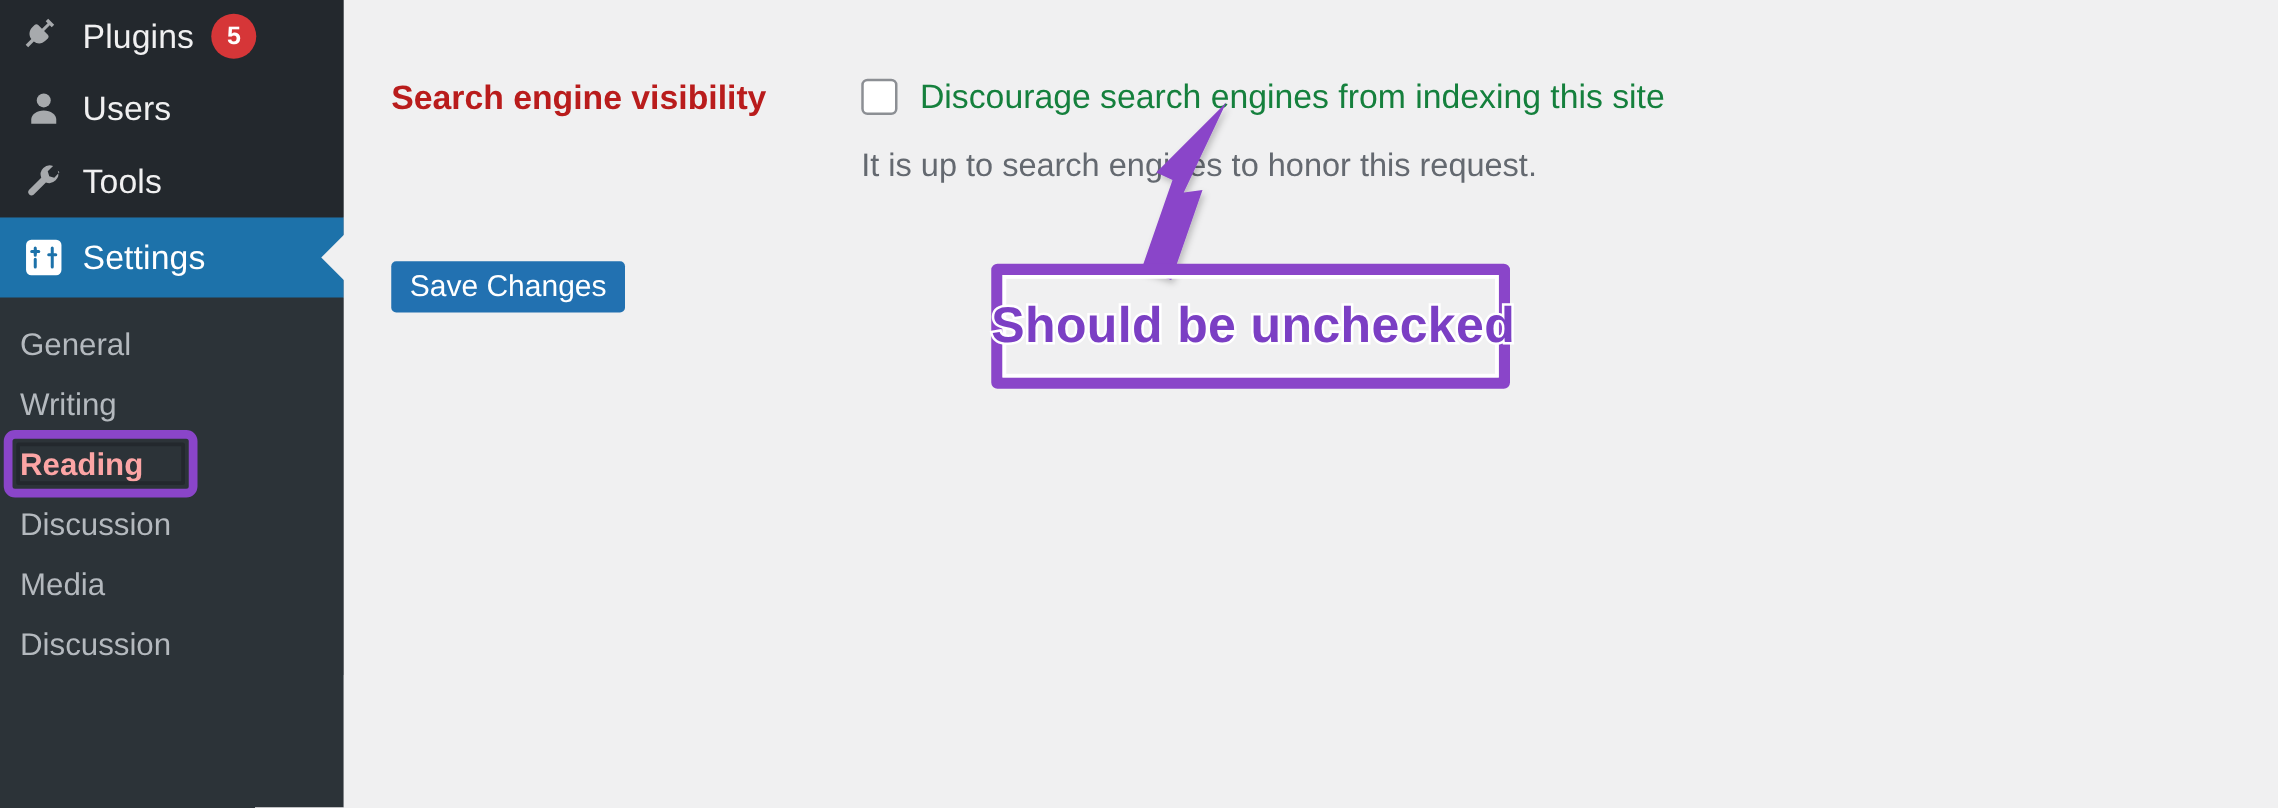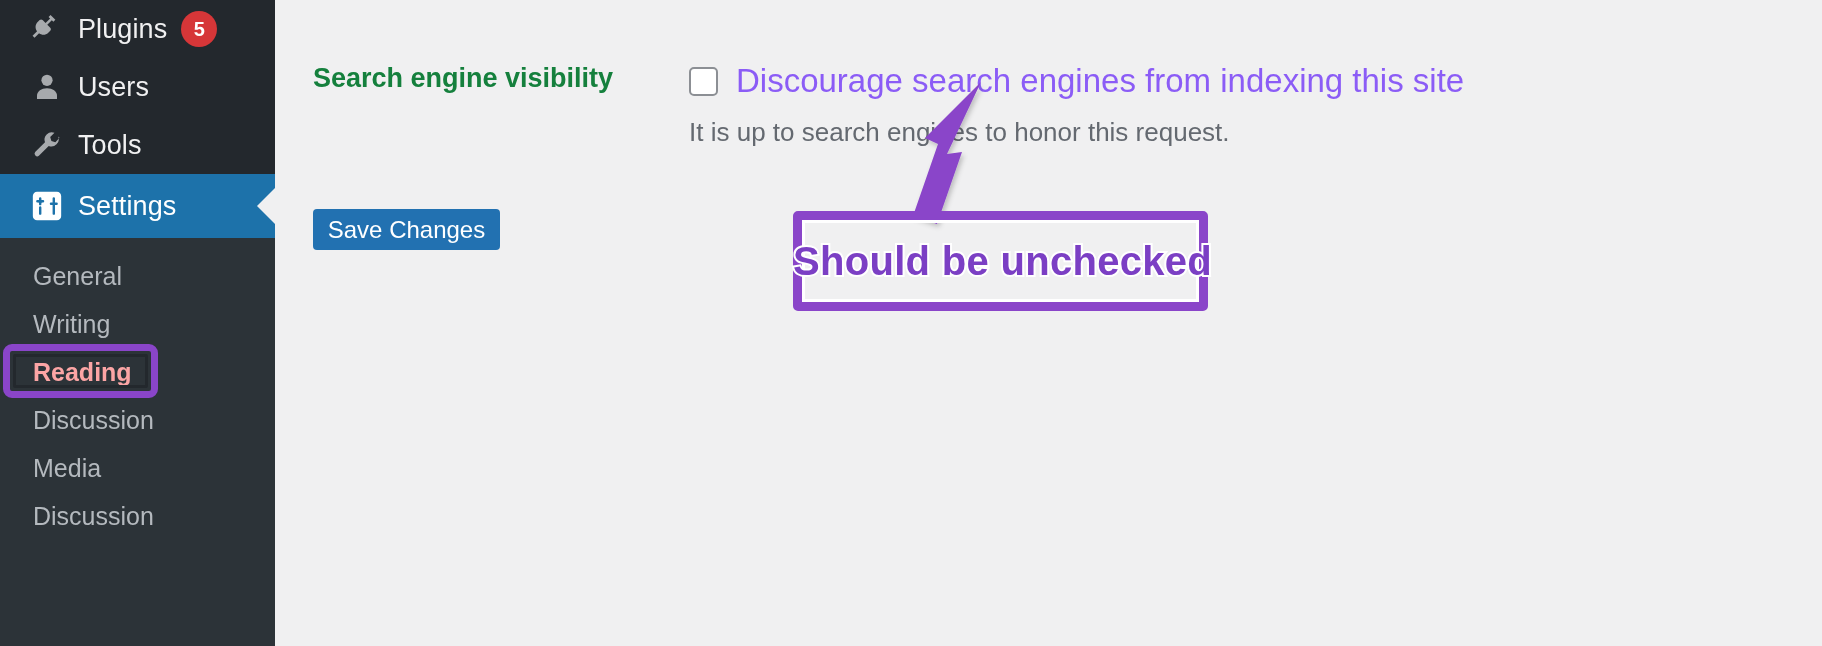--- a/index.html
+++ b/index.html
@@ -15,21 +15,21 @@
   #sidebar {
     position: absolute; left: 0; top: 0;
     width: 275px; height: 646px;
     background: #2c3338;
   }
   .menu-top { background: #23282d; padding-top: 0; }
   .menu-item {
     position: relative;
     display: flex; align-items: center;
     height: 58px;
-    padding-left: 24px;
+    padding-left: 12px;
     color: #f0f0f1;
     font-size: 27px;
     letter-spacing: .1px;
   }
   .menu-item .mi-icon {
     width: 46px; height: 46px;
     display: flex; align-items: center; justify-content: center;
     margin-right: 8px;
     flex: 0 0 46px;
   }
@@ -70,21 +70,21 @@
     transform: translateY(-50%);
     border-top: 19px solid transparent;
     border-bottom: 19px solid transparent;
     border-right: 19px solid #f0f0f1;
   }
 
   .submenu { background: #2c3338; padding-top: 14px; }
   .submenu-item {
     display: flex; align-items: center;
     height: 48px;
-    padding-left: 33px;
+    padding-left: 16px;
     color: #b4b9be;
     font-size: 25px;
   }
   .submenu-item.sub-current {
     color: #fca5a5;
     font-weight: bold;
   }
 
   
   .hl-box {
@@ -113,40 +113,40 @@
     font-size: 22px;
     color: #c9ccd0;
     white-space: nowrap;
   }
 
   .field-label {
     position: absolute;
     left: 38px; top: 63px;
     font-size: 27px;
     font-weight: bold;
-    color: #15803d;
+    color: #b91c1c;
     white-space: nowrap;
   }
 
   .cb-row {
     position: absolute;
     left: 414px; top: 62px;
     display: flex; align-items: center;
   }
   .checkbox {
     width: 29px; height: 29px;
     border: 2px solid #8c8f94;
     border-radius: 5px;
     background: #fff;
     flex: 0 0 29px;
   }
   .cb-label {
     margin-left: 18px;
-    font-size: 33px;
-    color: #8b5cf6;
+    font-size: 27px;
+    color: #15803d;
     white-space: nowrap;
   }
   .field-desc {
     position: absolute;
     left: 414px; top: 117px;
     font-size: 26px;
     color: #646970;
     white-space: nowrap;
   }
 

